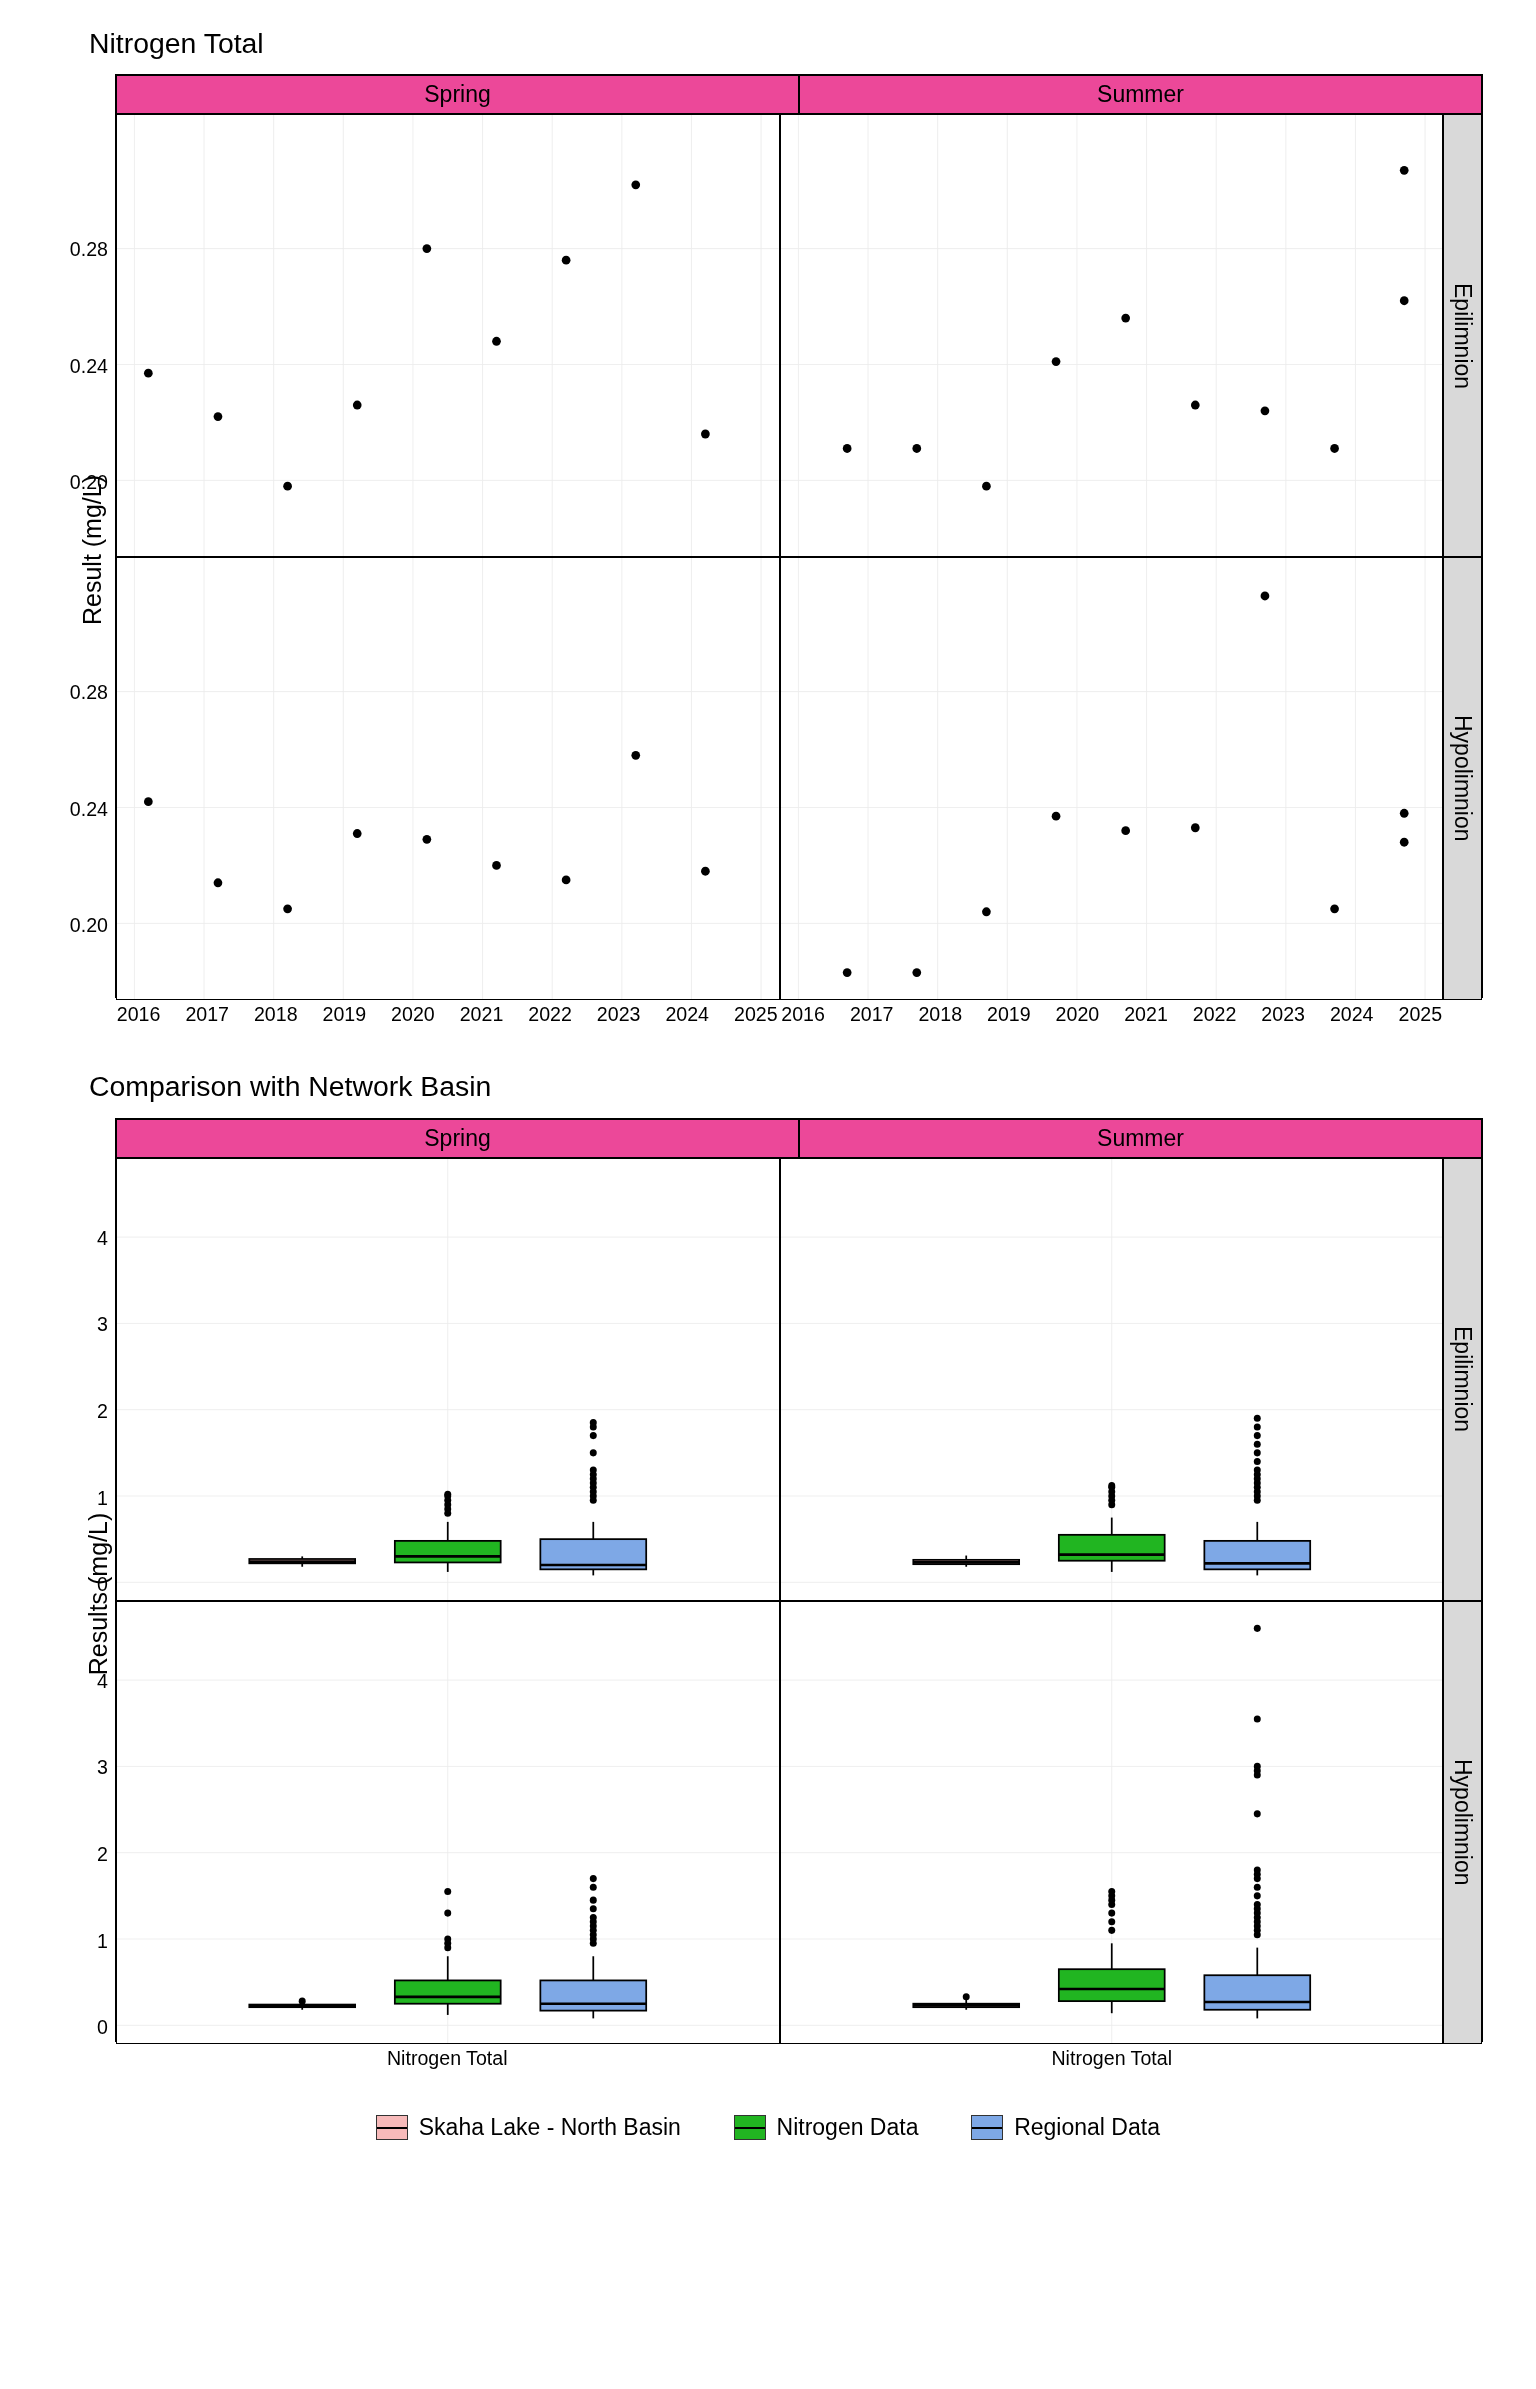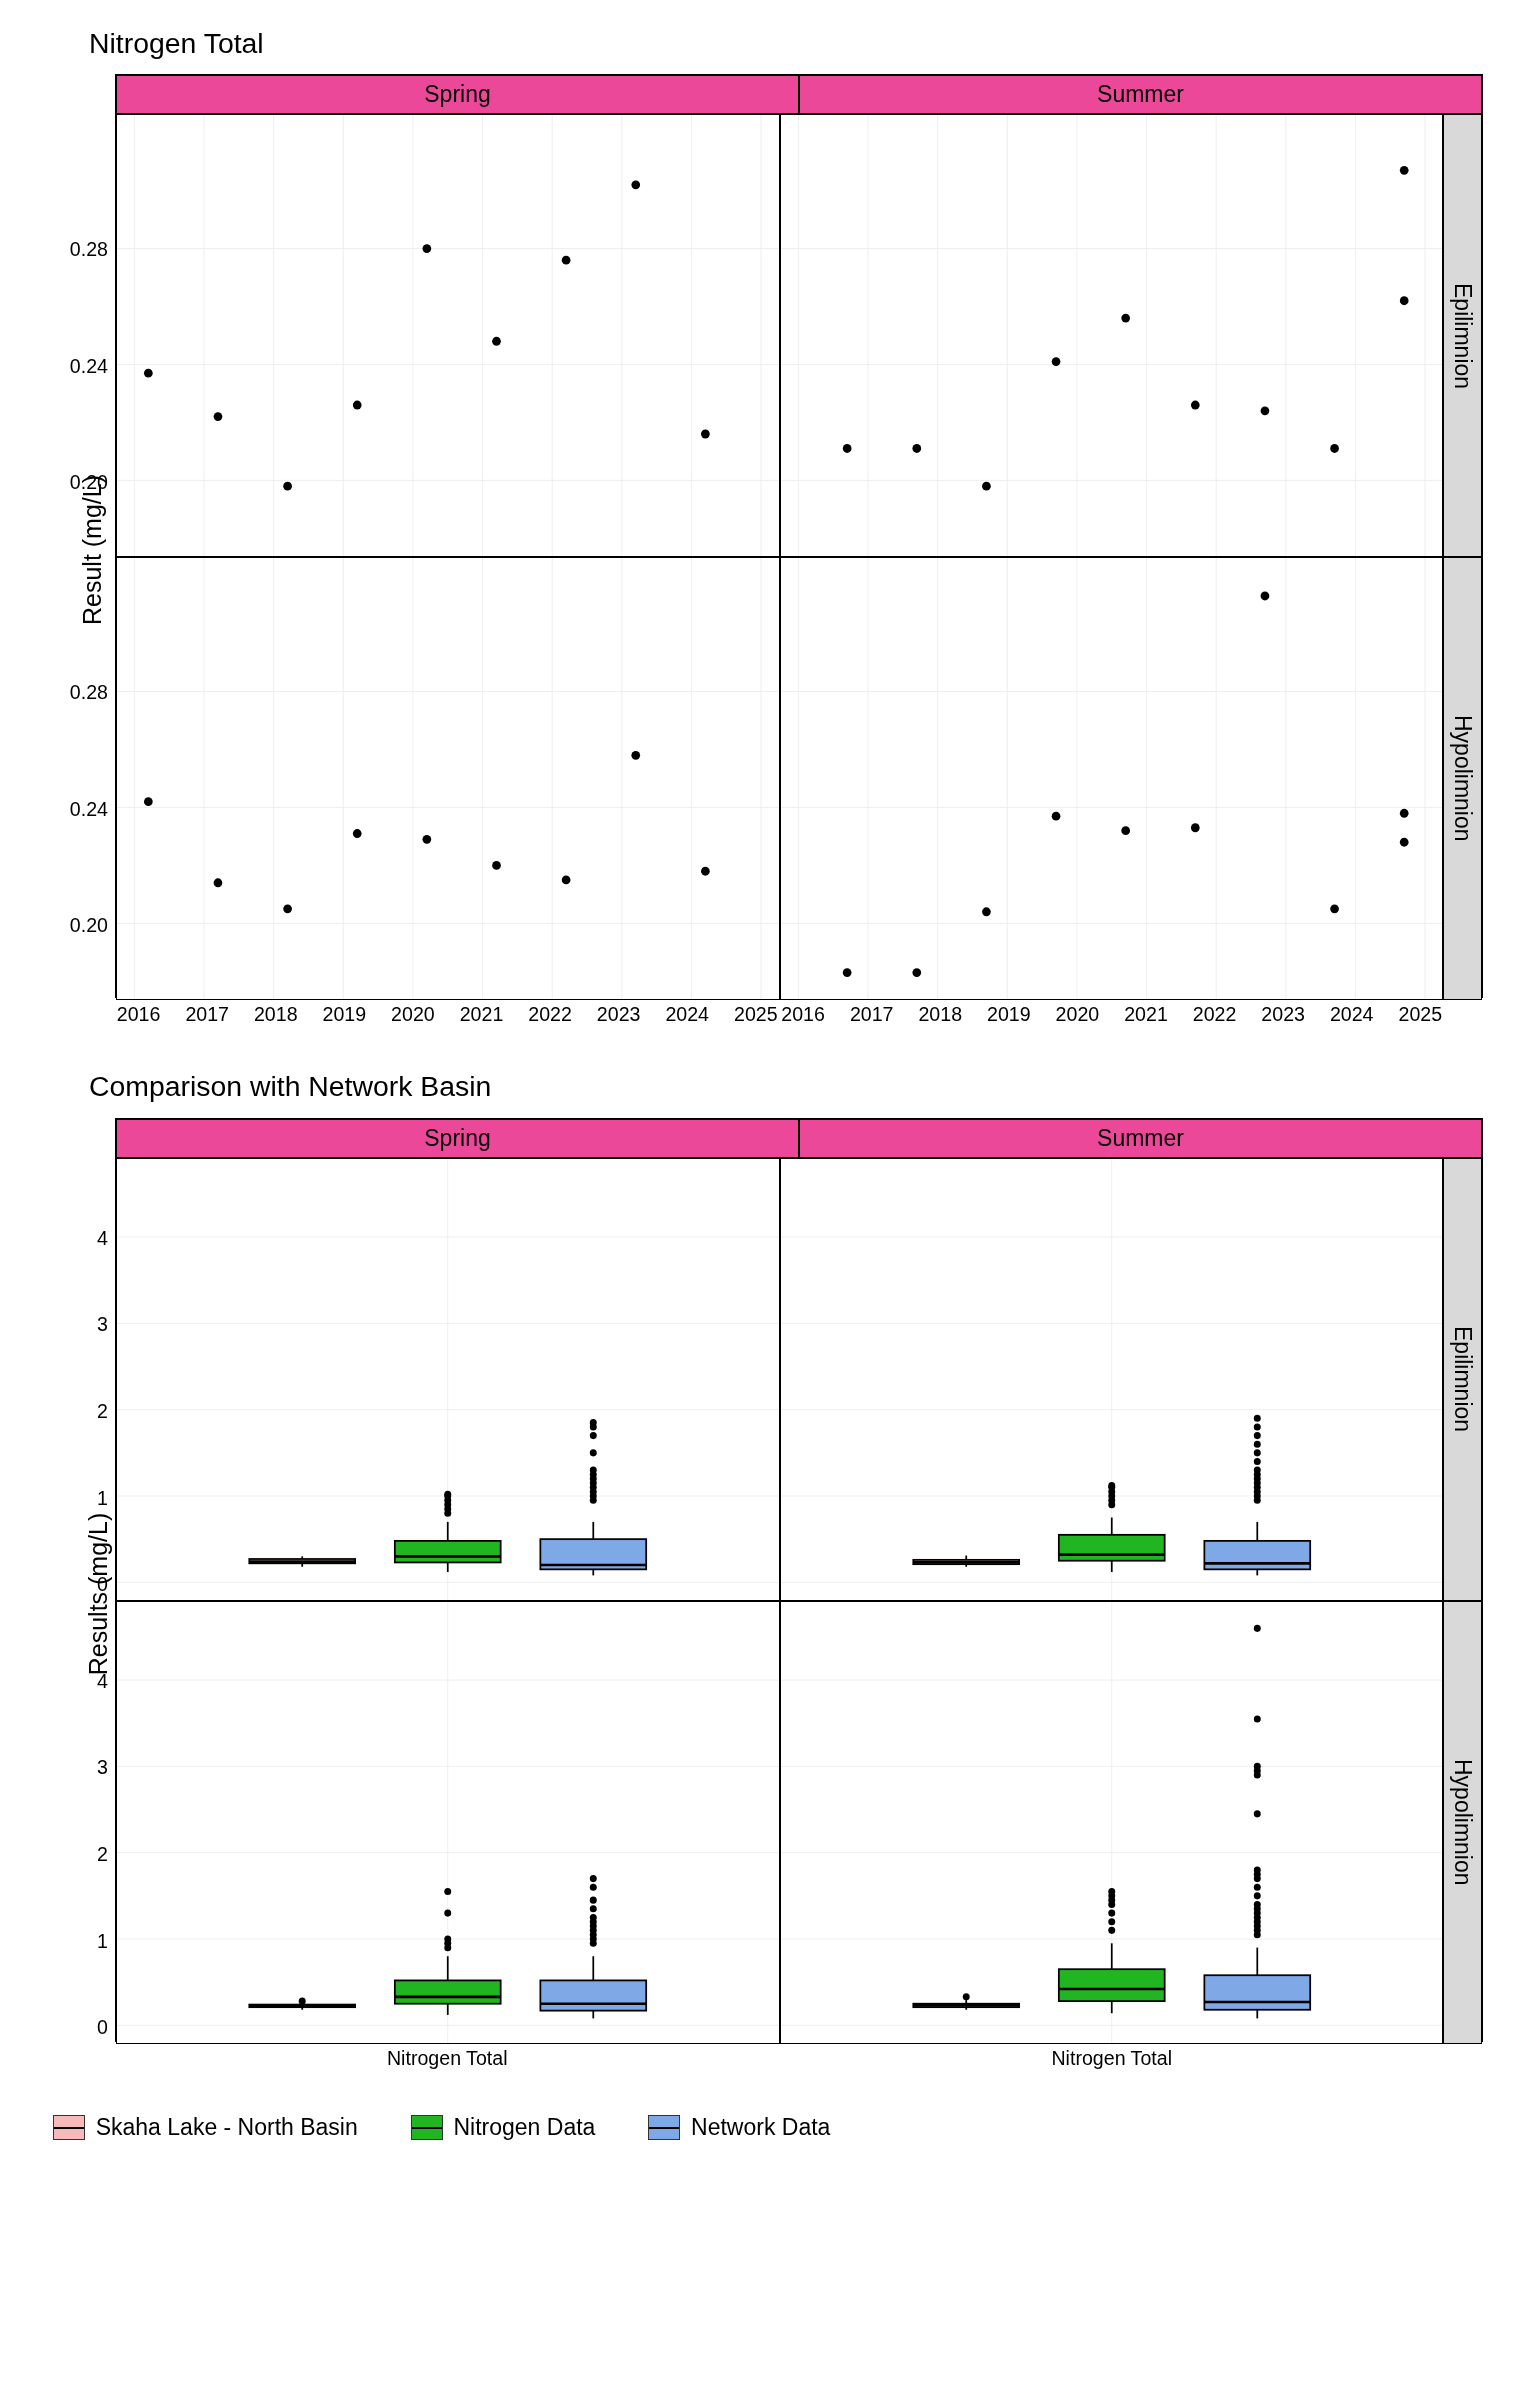--- a/index.html
+++ b/index.html
@@ -59,20 +59,21 @@
   }
   .x-ticks-box {
     display: flex;
     justify-content: center;
     font-size: 19.6px;
     padding: 5.3px 0 0 0;
   }
 
   .legend {
     display: flex;
+    justify-content: center;
     gap: 53px;
     font-size: 23px;
   }
   .legend-item { display: flex; align-items: center; gap: 10.7px; }
   .legend-key { width: 32px; height: 25px; border: 1.8px solid #333; position: relative; }
   .legend-key::after { content: ""; position: absolute; left: 0; right: 0; top: 50%; height: 1.8px; background: #000; }
 
   .gridline { stroke: #ebebeb; stroke-width: 1; }
   .dot { fill: #000; }
   .outlier { fill: #000; }
@@ -472,18 +473,18 @@
     <div class="legend-item">
       <span class="legend-key" id="lk0" style="background: rgb(247, 186, 186);"></span>
       <span>Skaha Lake - North Basin</span>
     </div>
     <div class="legend-item">
       <span class="legend-key" id="lk1" style="background: rgb(33, 181, 33);"></span>
       <span>Nitrogen Data</span>
     </div>
     <div class="legend-item">
       <span class="legend-key" id="lk2" style="background: rgb(126, 168, 230);"></span>
-      <span>Network Data</span>
+      <span>Regional Data</span>
     </div>
   </div>
 
 </div>
 
 
 </body></html>

